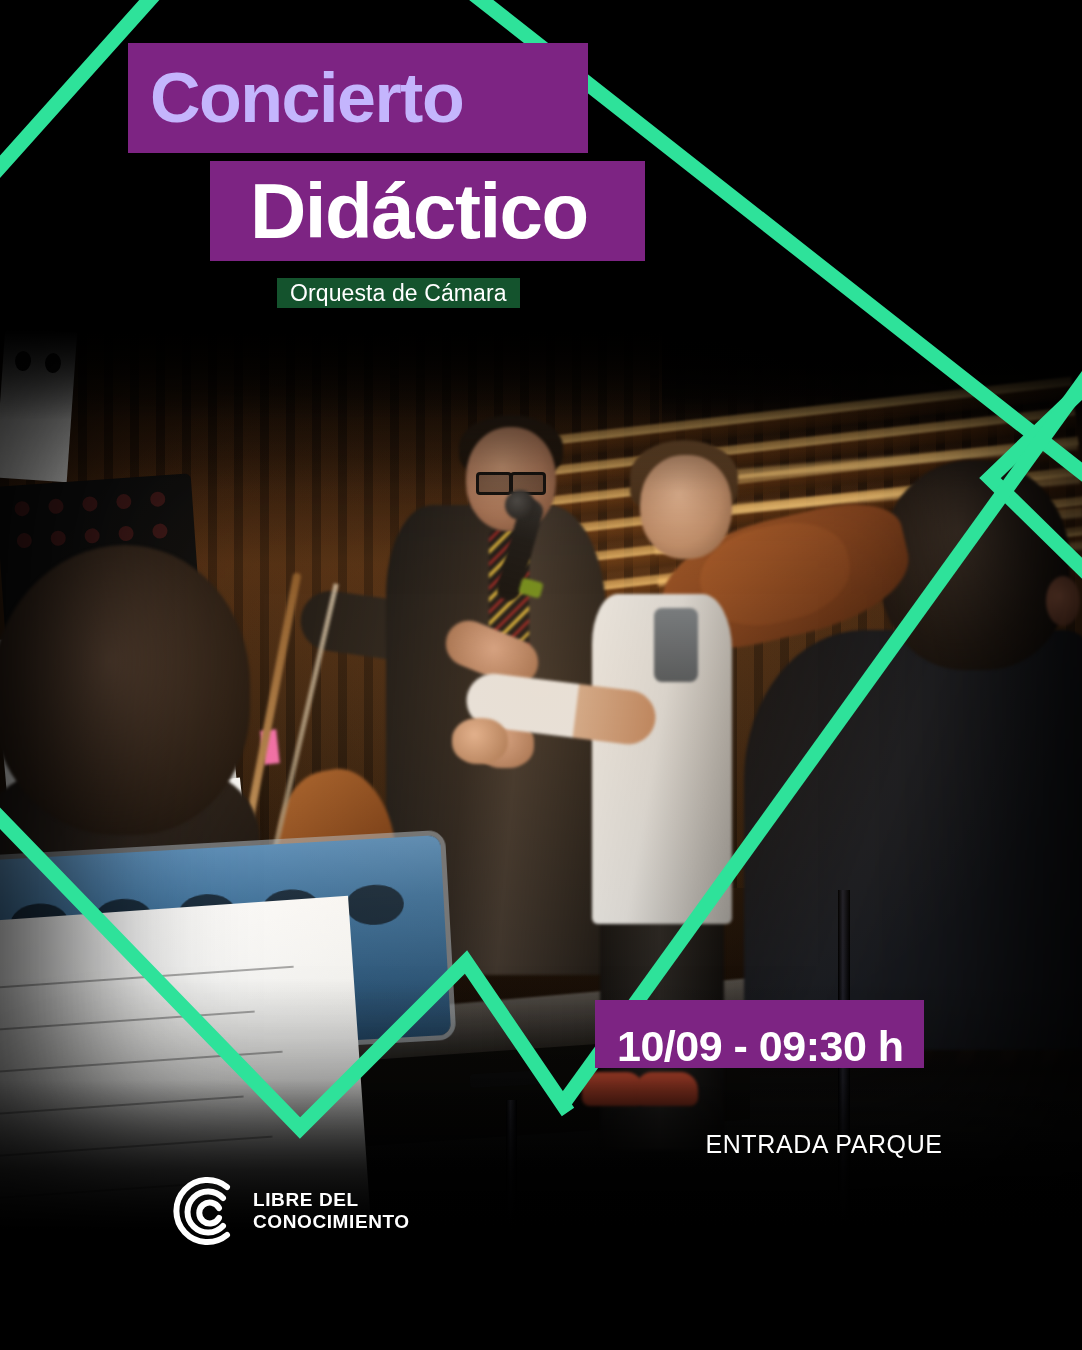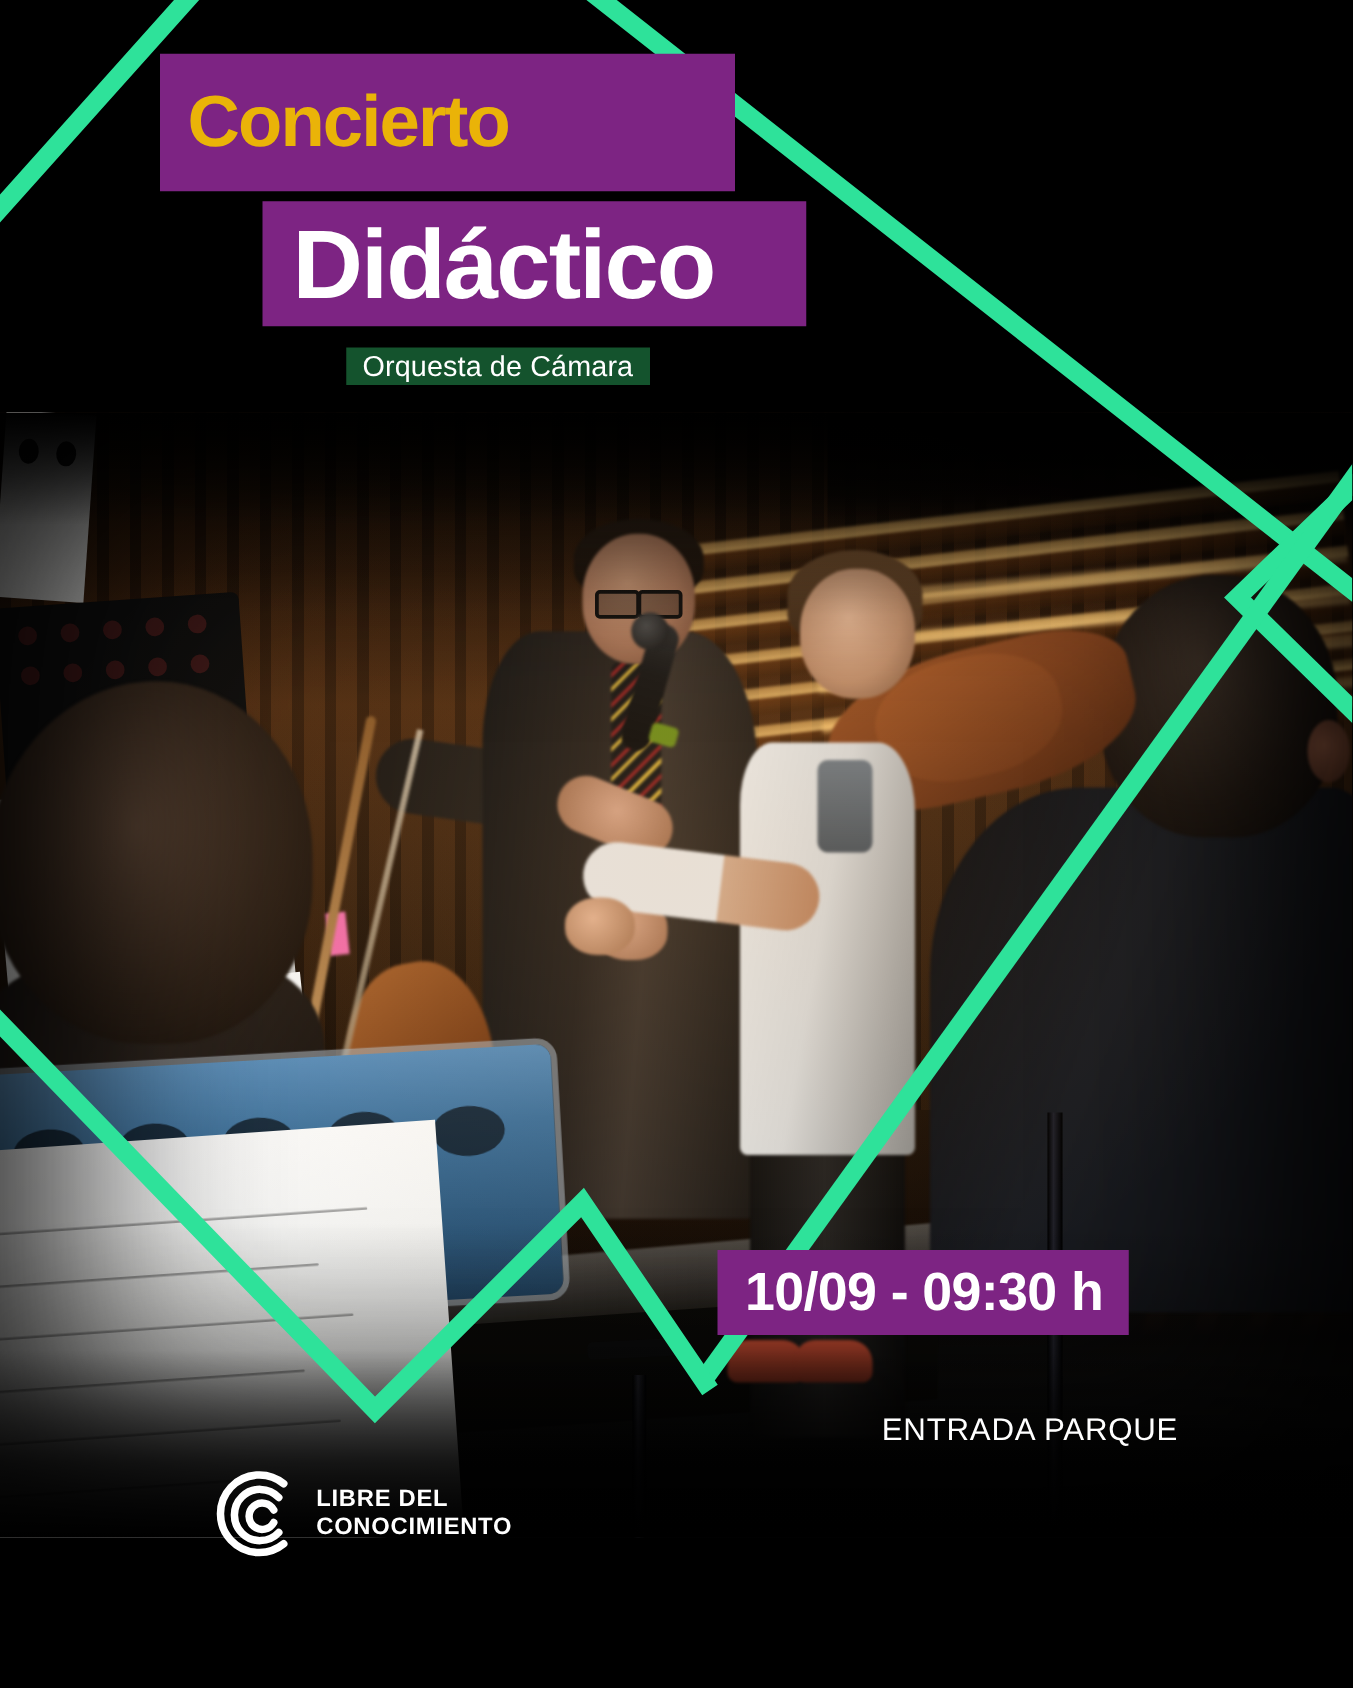--- a/index.html
+++ b/index.html
@@ -325,38 +325,38 @@
     box-sizing: border-box;
   }
   .bar-purple { background: #7d2483; }
   .bar-orange { background: #14532d; }
 
   .title1 {
     left: 128px; top: 43px; width: 460px; height: 110px;
     padding-left: 22px;
   }
   .title1 span {
-    color: #eab308; font-size: 58px; font-weight: 700; letter-spacing: -1.5px; line-height: 1;
+    color: #c4b5fd; font-size: 70px; font-weight: 700; letter-spacing: -1.5px; line-height: 1;
   }
   .title2 {
     left: 210px; top: 161px; width: 435px; height: 100px;
-    padding-left: 24px;
+    padding-left: 40px;
   }
   .title2 span {
     color: #fff; font-size: 78px; font-weight: 700; letter-spacing: -1.5px; line-height: 1;
   }
   .subtitle {
     left: 277px; top: 278px; height: 30px; padding: 0 13px;
   }
   .subtitle span {
     color: #fff; font-size: 23px; font-weight: 400; letter-spacing: .1px; line-height: 1;
   }
 
   .datebar {
-    left: 574px; top: 1000px; height: 68px; padding: 0 20px 0 22px;
+    left: 595px; top: 1000px; height: 68px; padding: 0 20px 0 22px; align-items: flex-end;
   }
   .datebar span {
     color: #fff; font-size: 43px; font-weight: 700; letter-spacing: -.5px; line-height: 1;
   }
   .venue {
     left: 694px; top: 1088px; height: 36px; padding: 0 15px;
   }
   .venue span {
     color: #fff; font-size: 25px; font-weight: 400; line-height: 1;
   }

